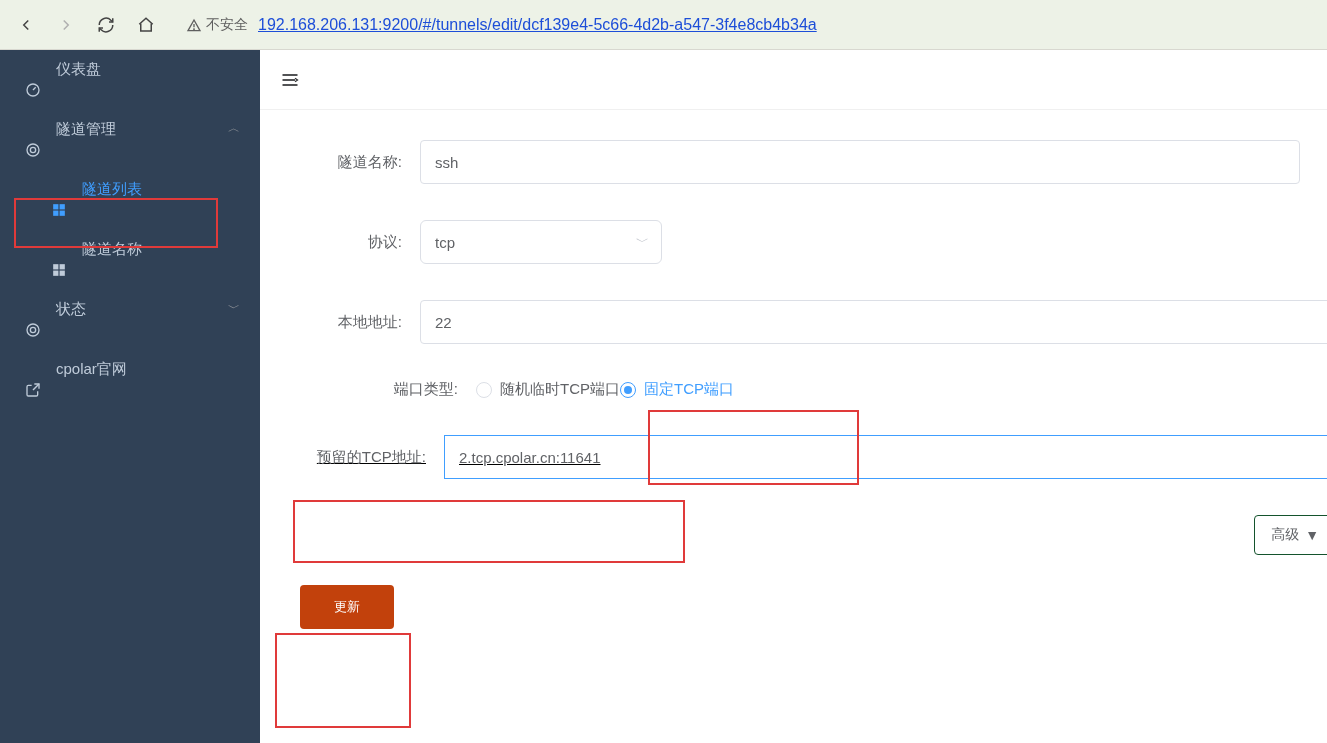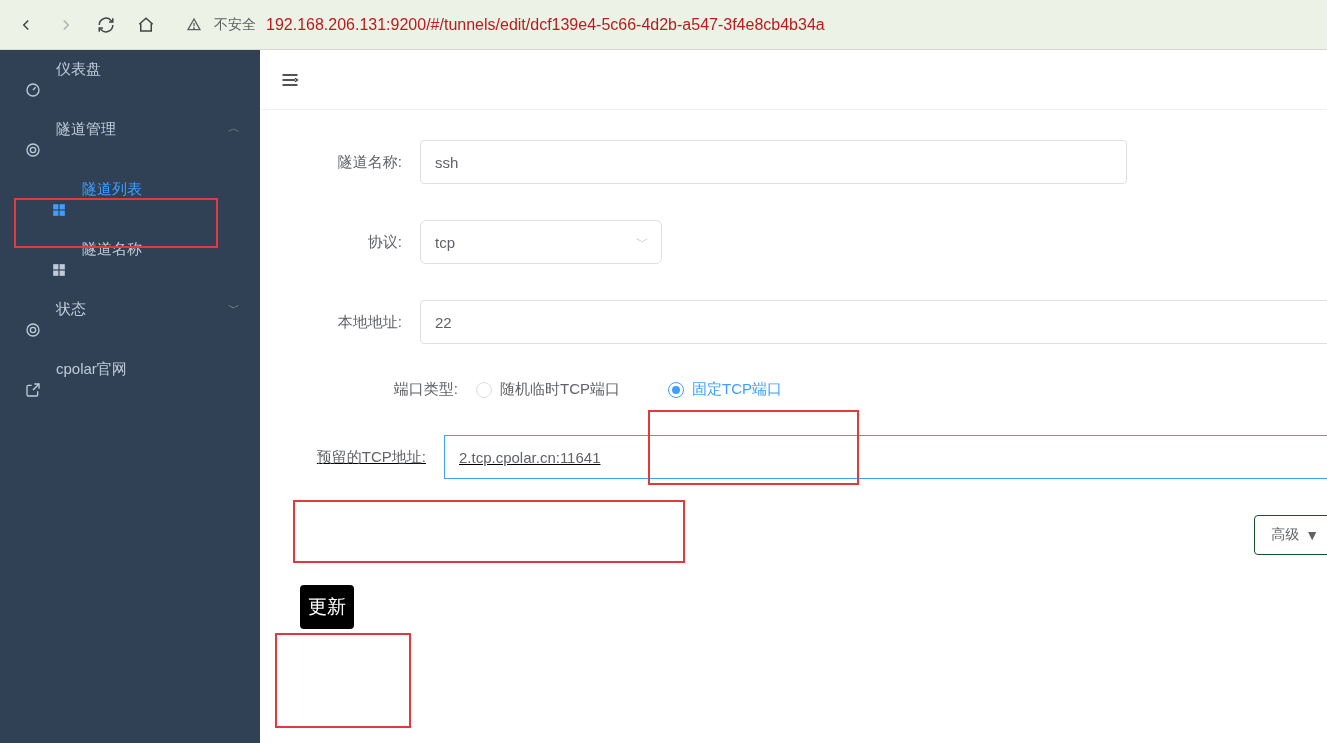--- a/index.html
+++ b/index.html
@@ -3,22 +3,22 @@
 <meta charset="utf-8">
 <style>
 * { margin: 0; padding: 0; box-sizing: border-box; font-family: -apple-system, BlinkMacSystemFont, "Segoe UI", "PingFang SC", "Microsoft YaHei", sans-serif; }
 body { width: 1327px; height: 743px; background: #fff; overflow: hidden; }
 
 
 .browser-bar { height: 50px; background: #edf2e7; display: flex; align-items: center; padding: 0 8px; gap: 4px; border-bottom: 1px solid #d8d8d0; }
 .nav-btn { width: 36px; height: 36px; display: flex; align-items: center; justify-content: center; border-radius: 50%; color: #444; cursor: default; }
 .nav-btn.disabled { color: #9e9e9e; }
 .url-box { flex: 1; height: 36px; background: #edf2e7; display: flex; align-items: center; padding: 0 10px; margin-left: 8px; border-radius: 18px; }
-.insecure { display: flex; align-items: center; gap: 12px; font-size: 14px; color: #5f5f5f; margin-right: 10px; }
-.url-text { font-size: 16px; color: #b91c1c; }
+.insecure { display: flex; align-items: flex-end; gap: 4px; font-size: 14px; color: #5f5f5f; margin-right: 10px; }
+.url-text { font-size: 16px; color: #1d4ed8; text-decoration: underline; }
 
 
 .app { display: flex; height: 693px; }
 .sidebar { width: 260px; background: #304156; color: #bfcbd9; flex-shrink: 0; padding-top: 10px; }
 .side-item { display: flex; height: 60px; padding-left: 24px; font-size: 15px; gap: 14px; cursor: pointer; position: relative; }
 .side-sub { padding-left: 50px; }
 .side-item.active { color: #409eff; }
 .side-item .chev { position: absolute; right: 20px; font-size: 12px; color: #909399; }
 .side-icon { width: 18px; display: flex; align-items: center; justify-content: center; }
 
@@ -31,40 +31,40 @@
 .hamburger { width: 20px; height: 20px; cursor: pointer; }
 .breadcrumb { font-size: 15px; color: #97a8be; }
 .breadcrumb .crumb { color: #303133; }
 .breadcrumb .crumb.last { color: #97a8be; }
 .breadcrumb .sep { margin: 0 8px; color: #c0c4cc; }
 
 .form-area { padding: 30px 20px 20px 20px; position: relative; }
 .form-row { display: flex; align-items: center; margin-bottom: 36px; }
 .form-label { width: 140px; text-align: right; padding-right: 18px; font-size: 15px; color: #606266; }
 .form-input { height: 44px; padding: 0 14px; border: 1px solid #dcdfe6; border-radius: 4px; font-size: 15px; color: #606266; background: #fff; }
-.form-input.name { width: 707px; }
+.form-input.name { width: 880px; }
 .form-input.addr { width: 956px; }
 .form-select { width: 242px; position: relative; border-radius: 6px; }
 .form-select .chev-down { position: absolute; right: 12px; top: 50%; transform: translateY(-50%); color: #c0c4cc; font-size: 13px; }
-.radio-group { display: flex; align-items: center; gap: 48px; }
+.radio-group { display: flex; align-items: center; }
 .radio-opt { display: flex; align-items: center; gap: 8px; font-size: 15px; cursor: pointer; }
 .radio-circle { width: 16px; height: 16px; border: 1px solid #dcdfe6; border-radius: 50%; display: flex; align-items: center; justify-content: center; }
 .radio-opt.checked .radio-circle { border-color: #409eff; }
 .radio-opt.checked .radio-circle::after { content: ""; width: 8px; height: 8px; background: #409eff; border-radius: 50%; }
 .radio-opt.checked { color: #409eff; }
 .radio-opt.unchecked { color: #606266; }
 
 .tcp-row { display: flex; align-items: center; margin-bottom: 36px; text-decoration: underline; }
 .tcp-label { width: 140px; text-align: right; padding-right: 18px; font-size: 15px; color: #606266; font-weight: 500; }
 .tcp-input { height: 44px; flex: 1; padding: 0 14px; border: 1px solid #409eff; border-radius: 0; font-size: 15px; color: #606266; background: #fff; margin-right: 20px; }
 
 .adv-row { display: flex; justify-content: flex-end; padding-right: 40px; margin-bottom: 30px; }
 .adv-btn { height: 40px; padding: 0 16px; border: 1px solid #14532d; border-radius: 4px; background: #fff; font-size: 14px; color: #606266; display: flex; align-items: center; gap: 6px; cursor: pointer; }
 
-.submit-btn { height: 44px; padding: 0 8px; background: #000000; color: #fff; border: none; border-radius: 4px; font-size: 19px; cursor: pointer; margin-left: 20px; }
+.submit-btn { height: 44px; padding: 0 34px; background: #c2410c; color: #fff; border: none; border-radius: 4px; font-size: 13px; cursor: pointer; margin-left: 20px; }
 
 svg { display: block; }
 </style>
 </head>
 <body>
 
 <div class="browser-bar">
   <div class="nav-btn">
     <svg width="18" height="18" viewBox="0 0 24 24" fill="none" stroke="#444" stroke-width="2">
         <path d="M15 18l-6-6 6-6"></path>

